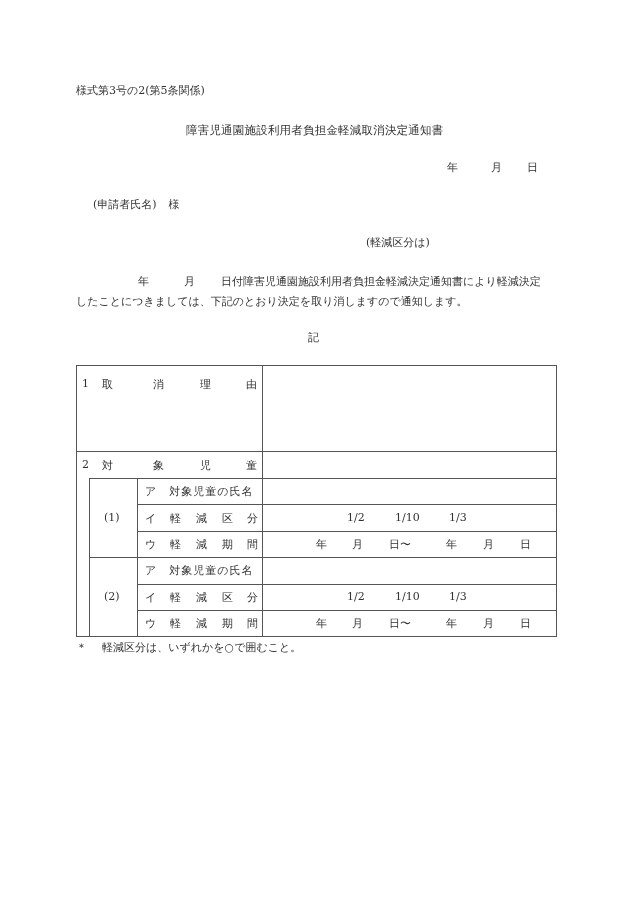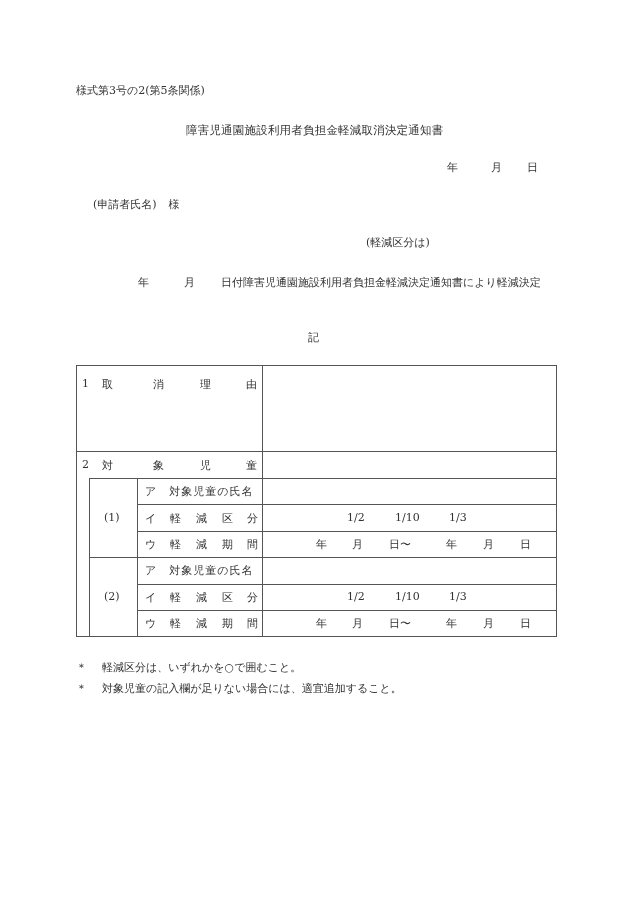--- a/index.html
+++ b/index.html
@@ -12,48 +12,49 @@
     .form-no { left: 76px; top: 83px; font-size: 11px; }
     .doc-title { left: 186px; top: 123px; font-size: 11.5px; letter-spacing: 0.2px; }
     .date-line { left: 447px; top: 160px; }
     .date-line span { display: inline-block; }
     .date-line .y { width: 44px; }
     .date-line .m { width: 36px; }
     .applicant { left: 84px; top: 197px; margin-left: 9px; }
     .applicant .sama { margin-left: 12px; }
     .issuer { left: 366px; top: 235px; }
     .body-text { left: 76px; top: 272px; width: 485px; line-height: 20px; }
-    .body-text .l1 { display: block; padding-left: 62px; font-family: Liberation Serif, serif; }
+    .body-text .l1 { display: block; padding-left: 62px; }
     .body-text .l1 .y { display: inline-block; width: 46px; }
     .body-text .l1 .m { display: inline-block; width: 37px; }
     .ki { left: 308px; top: 330px; }
     .table-wrap { position: absolute; left: 76px; top: 365px; width: 481px; height: 272px; }
     .table-wrap .line { position: absolute; background: #555; }
     .cell-text { position: absolute; white-space: nowrap; }
-    .notes { left: 76px; top: 657px; line-height: 21px; }
+    .notes { left: 76px; top: 637px; line-height: 21px; }
     .notes .star { display: inline-block; width: 26px; }
   </style>
 </head>
 <body>
 
 <div class="abs form-no">様式第3号の2(第5条関係)</div>
 <div class="abs doc-title">障害児通園施設利用者負担金軽減取消決定通知書</div>
 
 <div class="abs date-line">
   <span class="y">年</span><span class="m">月</span><span>日</span>
 </div>
 
 <div class="abs applicant">
   <span>(申請者氏名)</span><span class="sama">様</span>
 </div>
 
 <div class="abs issuer">(軽減区分は)</div>
 
 <div class="abs body-text">
   <span class="l1"><span class="y">年</span><span class="m">月</span><span>日付障害児通園施設利用者負担金軽減決定通知書により軽減決定</span></span>
+  <span>したことにつきましては、下記のとおり決定を取り消しますので通知します。</span>
 </div>
 
 <div class="abs ki">記</div>
 
 <div class="table-wrap">
 
   <div class="line" style="left:0;top:0;width:481px;height:1px;"></div>
   <div class="line" style="left:0;top:271px;width:481px;height:1px;"></div>
   <div class="line" style="left:0;top:0;width:1px;height:272px;"></div>
   <div class="line" style="left:480px;top:0;width:1px;height:272px;"></div>
@@ -129,14 +130,13 @@
   <span class="cell-text" style="left:240px;top:251px;">年</span>
   <span class="cell-text" style="left:276px;top:251px;">月</span>
   <span class="cell-text" style="left:313px;top:251px;">日〜</span>
   <span class="cell-text" style="left:370px;top:251px;">年</span>
   <span class="cell-text" style="left:407px;top:251px;">月</span>
   <span class="cell-text" style="left:444px;top:251px;">日</span>
 </div>
 
 <div class="abs notes">
   <div><span class="star">＊</span><span>軽減区分は、いずれかを○で囲むこと。</span></div>
-  <div><span class="star">＊</span><span>対象児童の記入欄が足りない場合には、適宜追加すること。</span></div>
 </div>
 
 </body></html>

